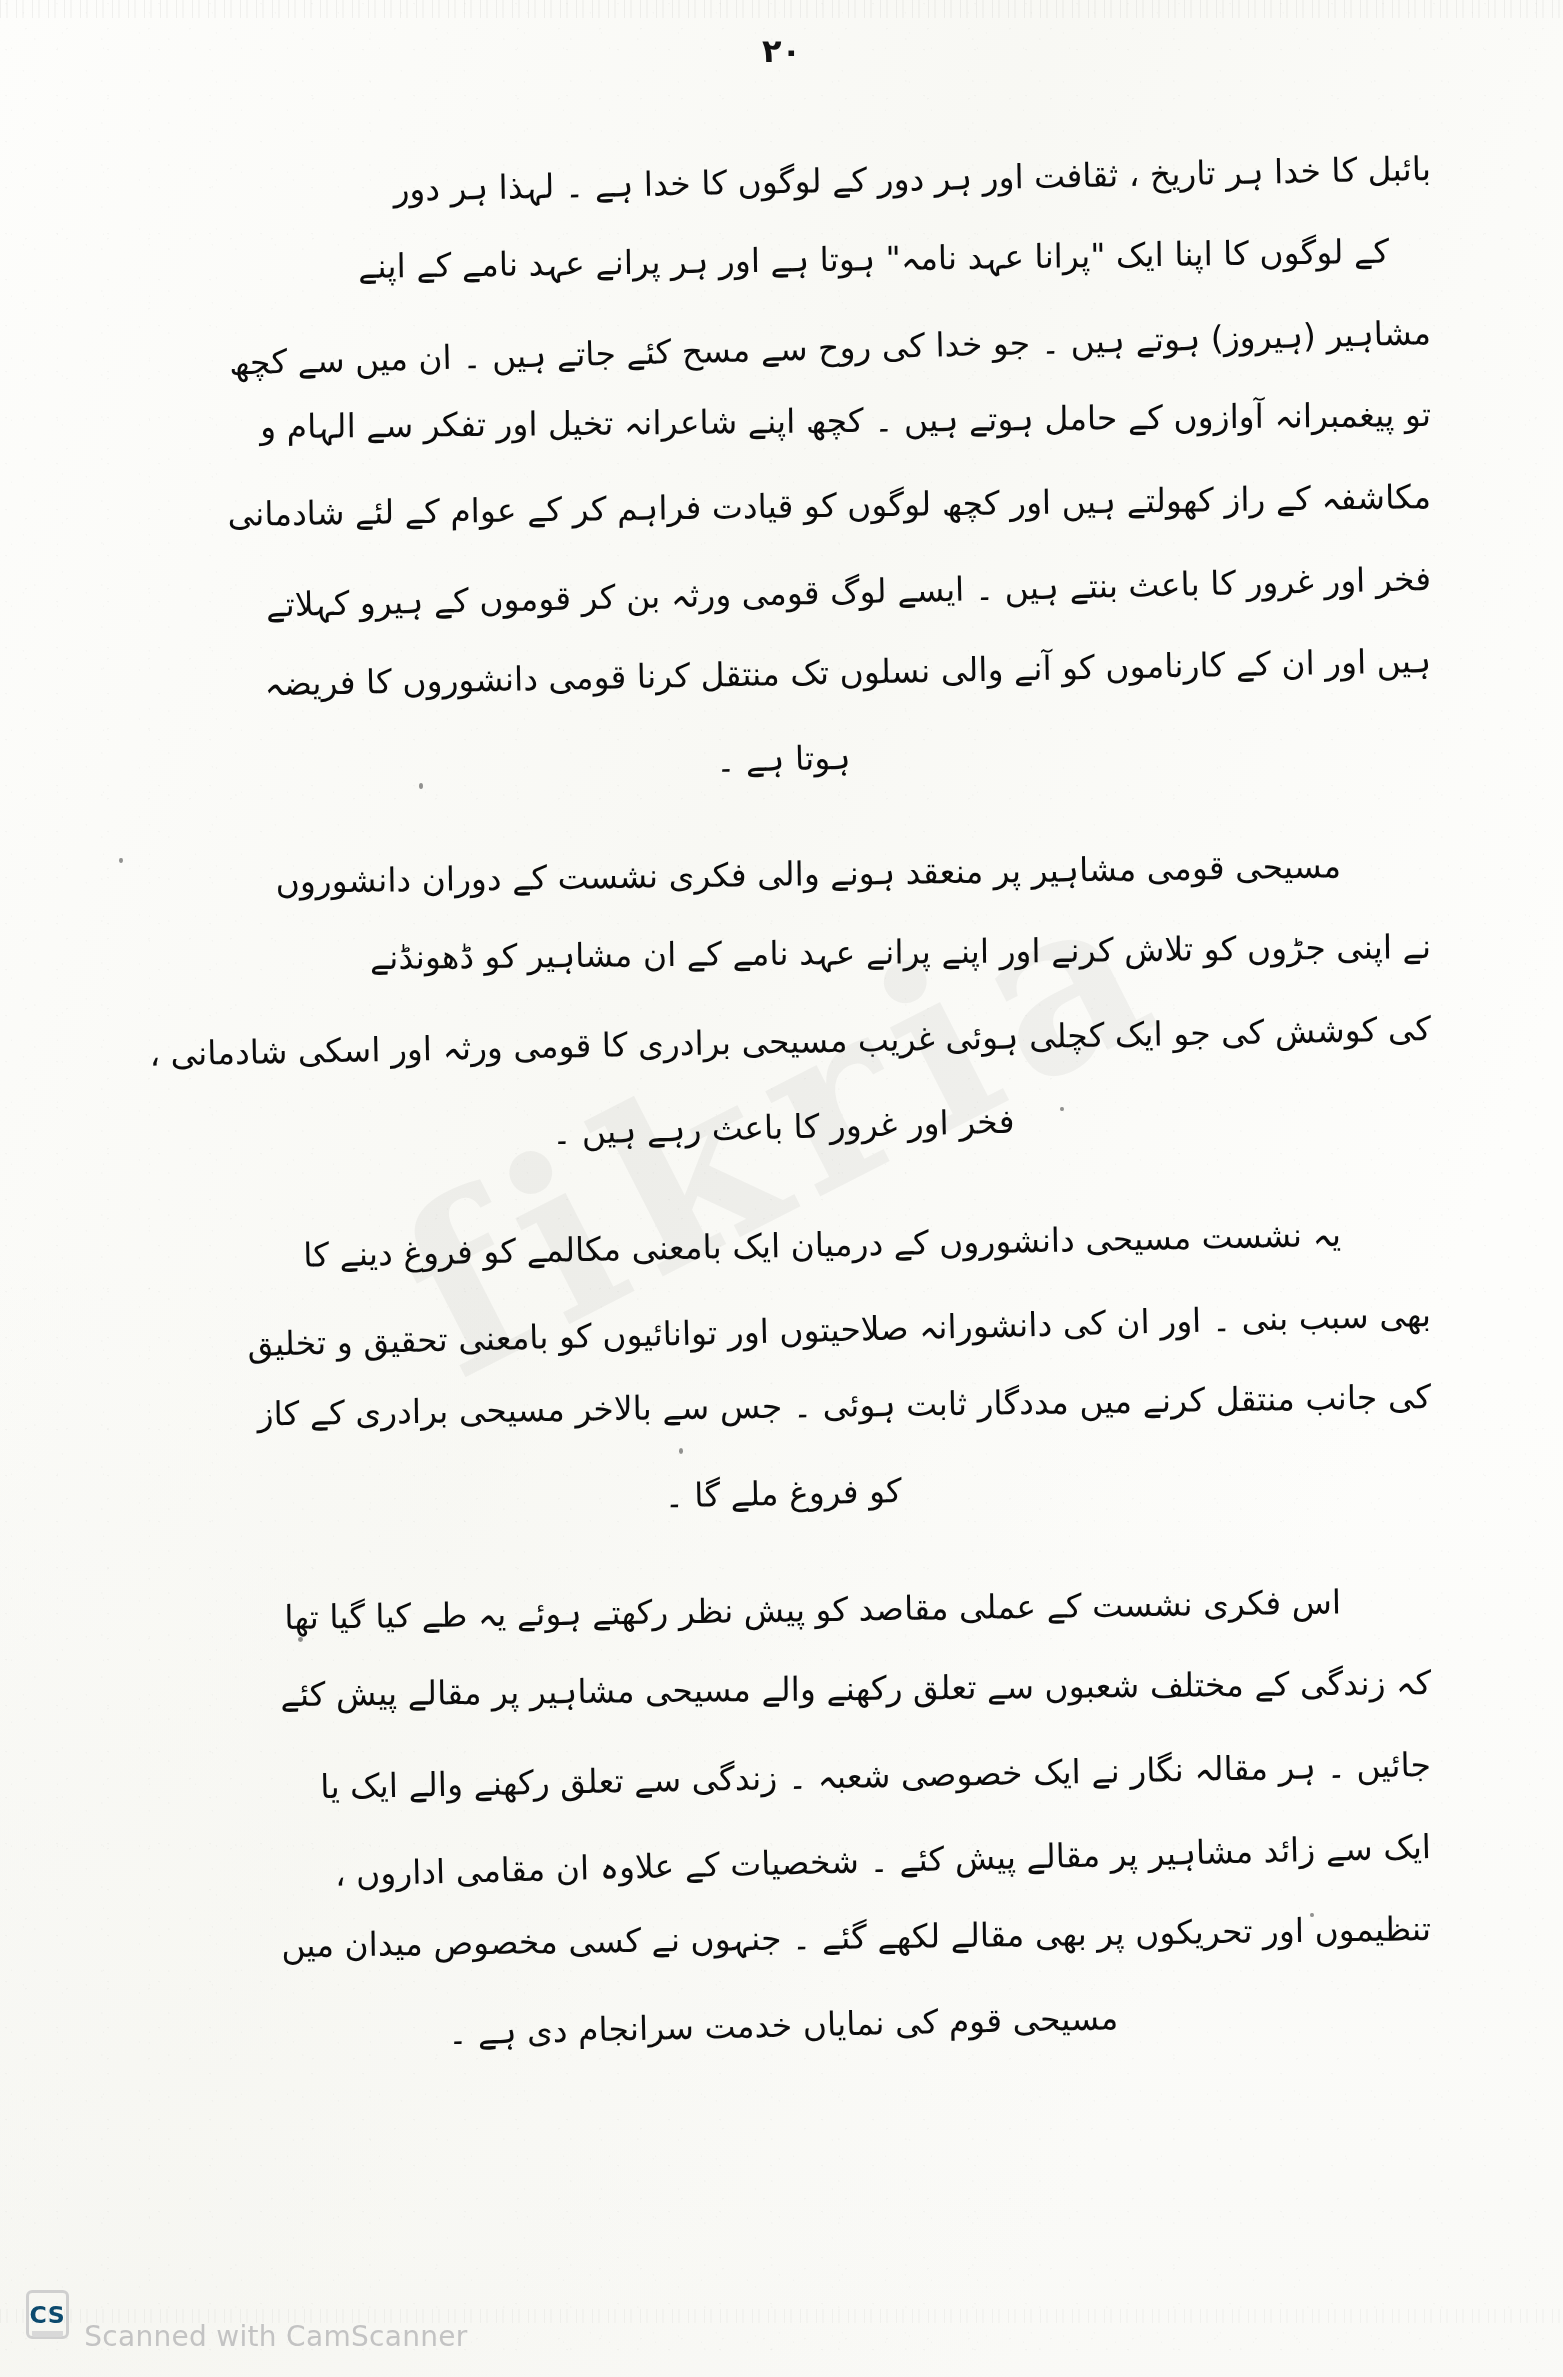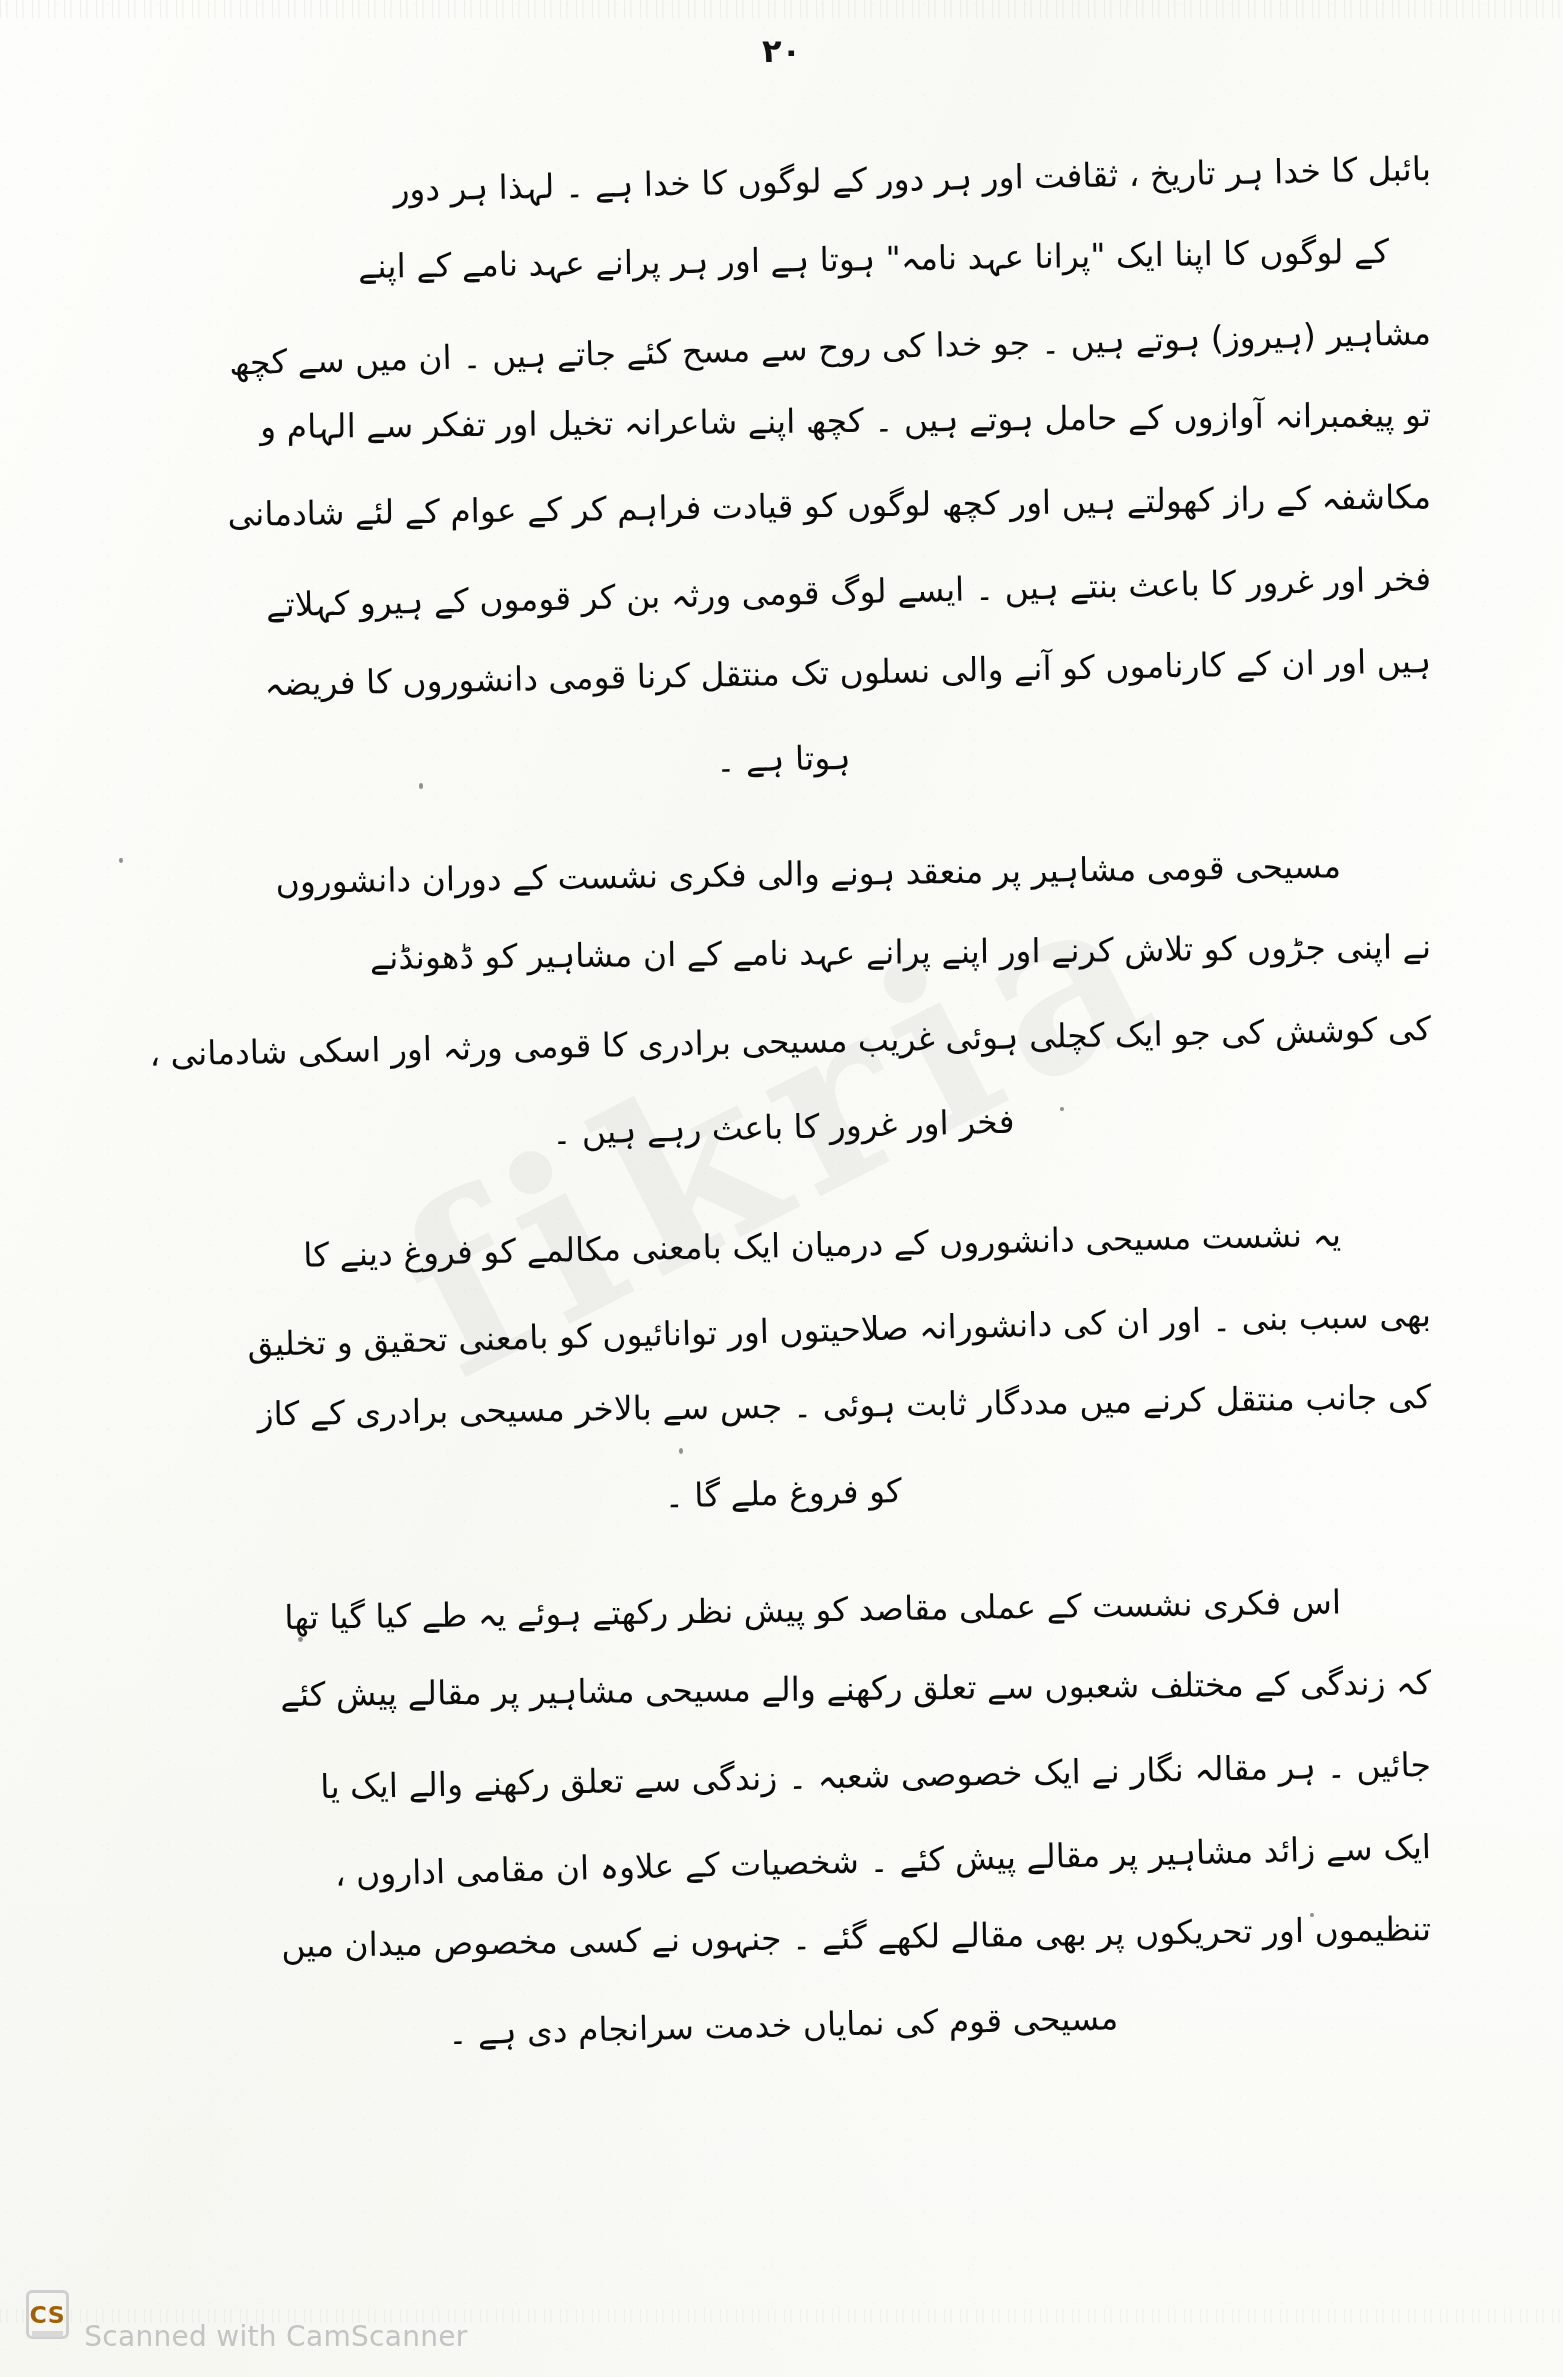--- a/index.html
+++ b/index.html
@@ -129,21 +129,21 @@
     width: 43px;
     height: 49px;
     border: 3.5px solid #cfcfcf;
     border-radius: 6.2px;
     display: flex;
     align-items: center;
     justify-content: center;
     font-family: "DejaVu Sans", "Liberation Sans", sans-serif;
     font-weight: 700;
     font-size: 23.6px;
-    color: #a16207;
+    color: #0c4a6e;
     letter-spacing: 0.7px;
     box-sizing: border-box;
     position: relative;
   }
   .cs-badge::after {
     content: "";
     position: absolute;
     left: 2.8px;
     right: 2.8px;
     bottom: -0.7px;

